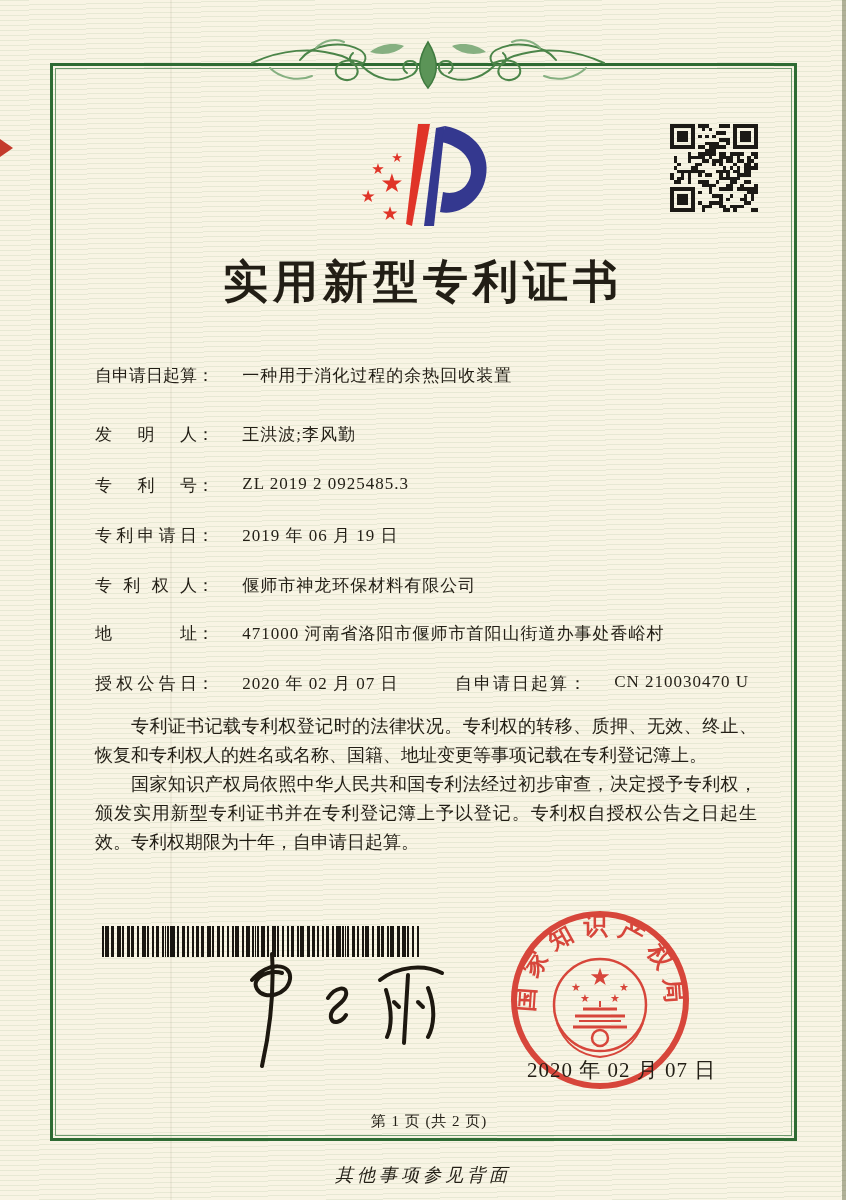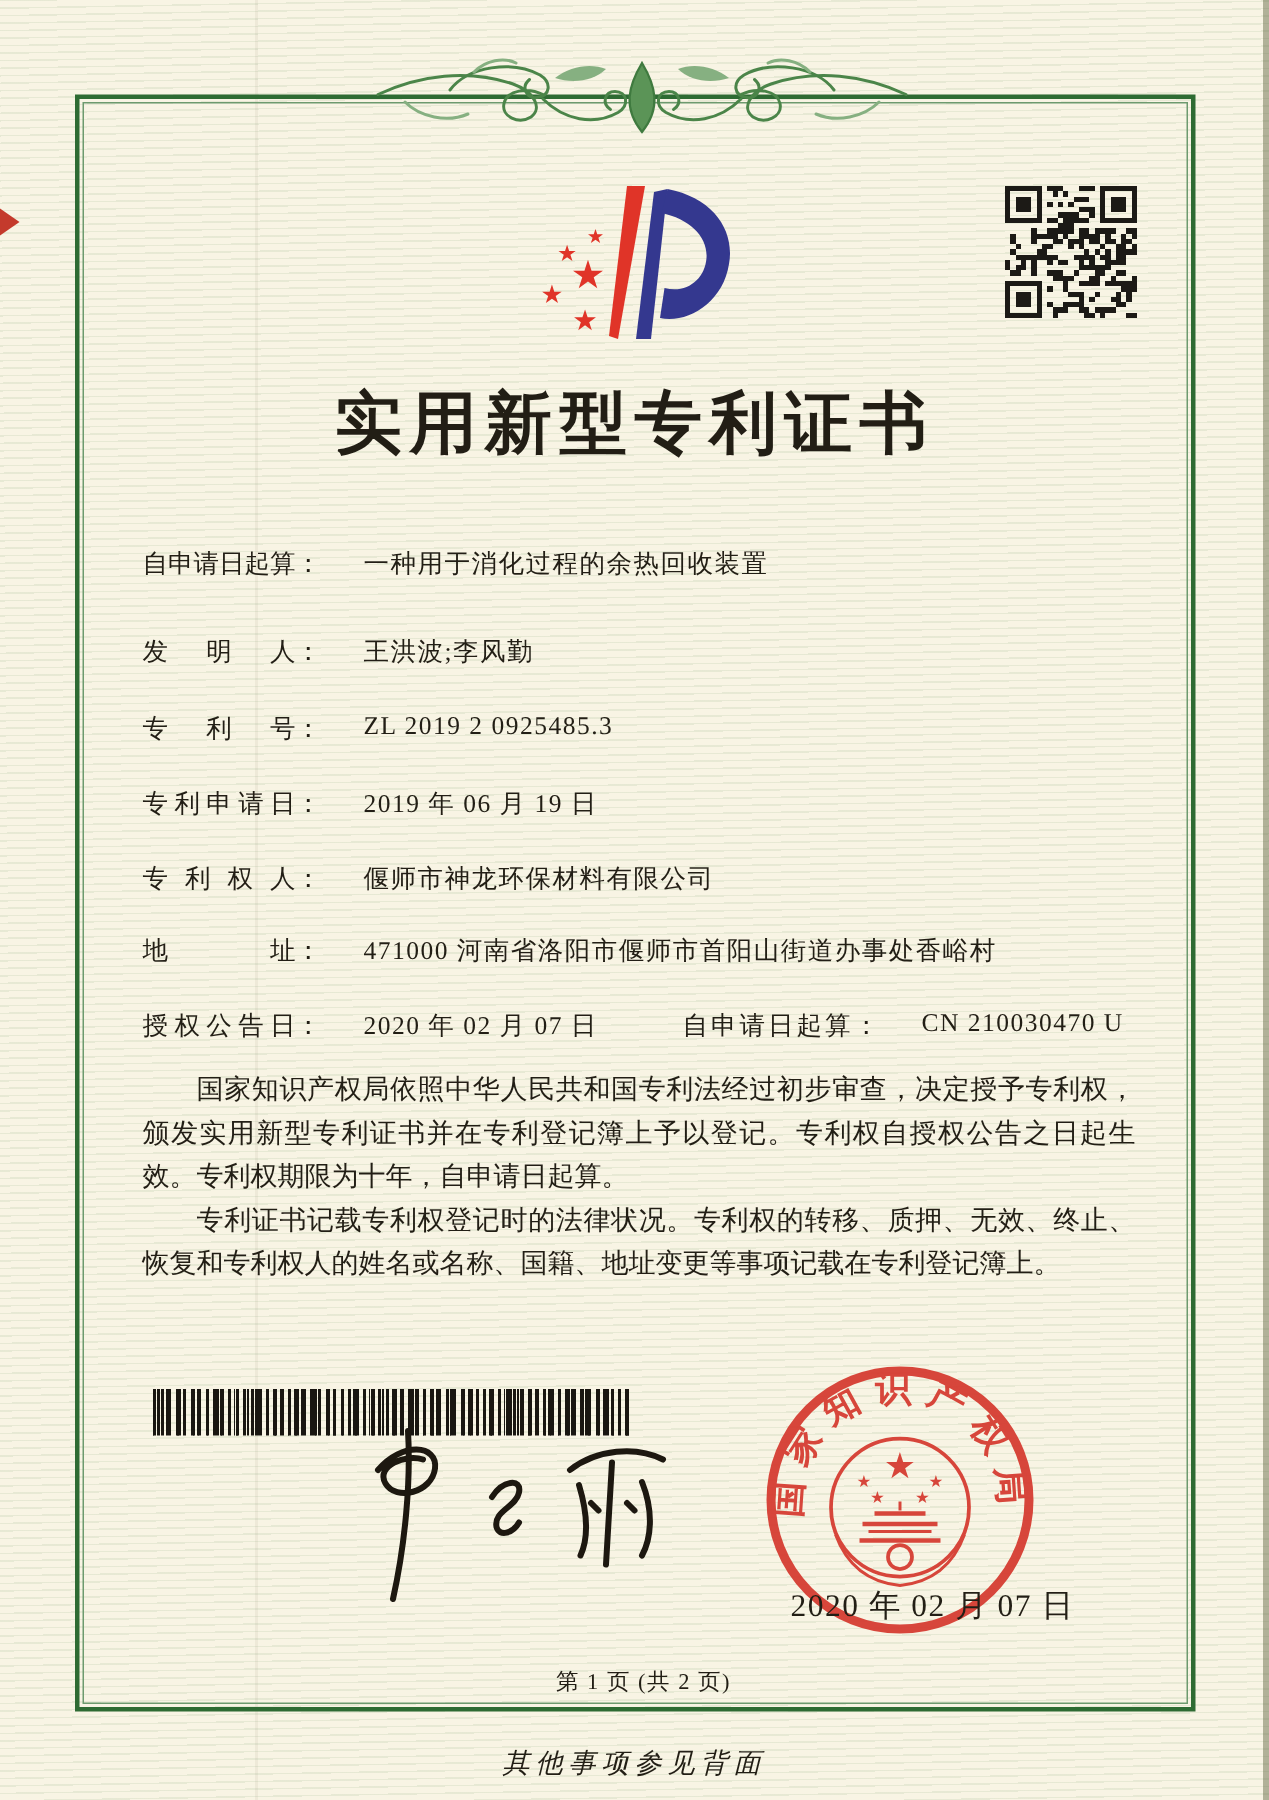--- a/index.html
+++ b/index.html
@@ -434,22 +434,22 @@
       <span class="flabel">授权公告日</span><span class="fcolon">：</span>
       <span class="fvalue">2020 年 02 月 07 日</span>
       <span class="fpair2">
         <span class="flabel">自申请日起算</span><span class="fcolon">：</span>
         <span class="fvalue">CN 210030470 U</span>
       </span>
     </div>
   </div>
 
   <div class="paras">
+    <p>专利证书记载专利权登记时的法律状况。专利权的转移、质押、无效、终止、恢复和专利权人的姓名或名称、国籍、地址变更等事项记载在专利登记簿上。</p>
     <p>国家知识产权局依照中华人民共和国专利法经过初步审查，决定授予专利权，颁发实用新型专利证书并在专利登记簿上予以登记。专利权自授权公告之日起生效。专利权期限为十年，自申请日起算。</p>
-    <p>专利证书记载专利权登记时的法律状况。专利权的转移、质押、无效、终止、恢复和专利权人的姓名或名称、国籍、地址变更等事项记载在专利登记簿上。</p>
   </div>
 
   <div class="barcode"></div>
 
 
   <div class="signature" aria-label="申长雨">
     <svg viewBox="0 0 250 125">
       <g stroke="#1d1810" stroke-width="4" fill="none" stroke-linecap="round" stroke-linejoin="round">
         <path d="M30,32 C46,13 70,15 68,31 C66,47 42,53 35,41 C28,29 49,21 60,25"></path>
         <path d="M50,6 C52,40 48,82 40,118"></path>

